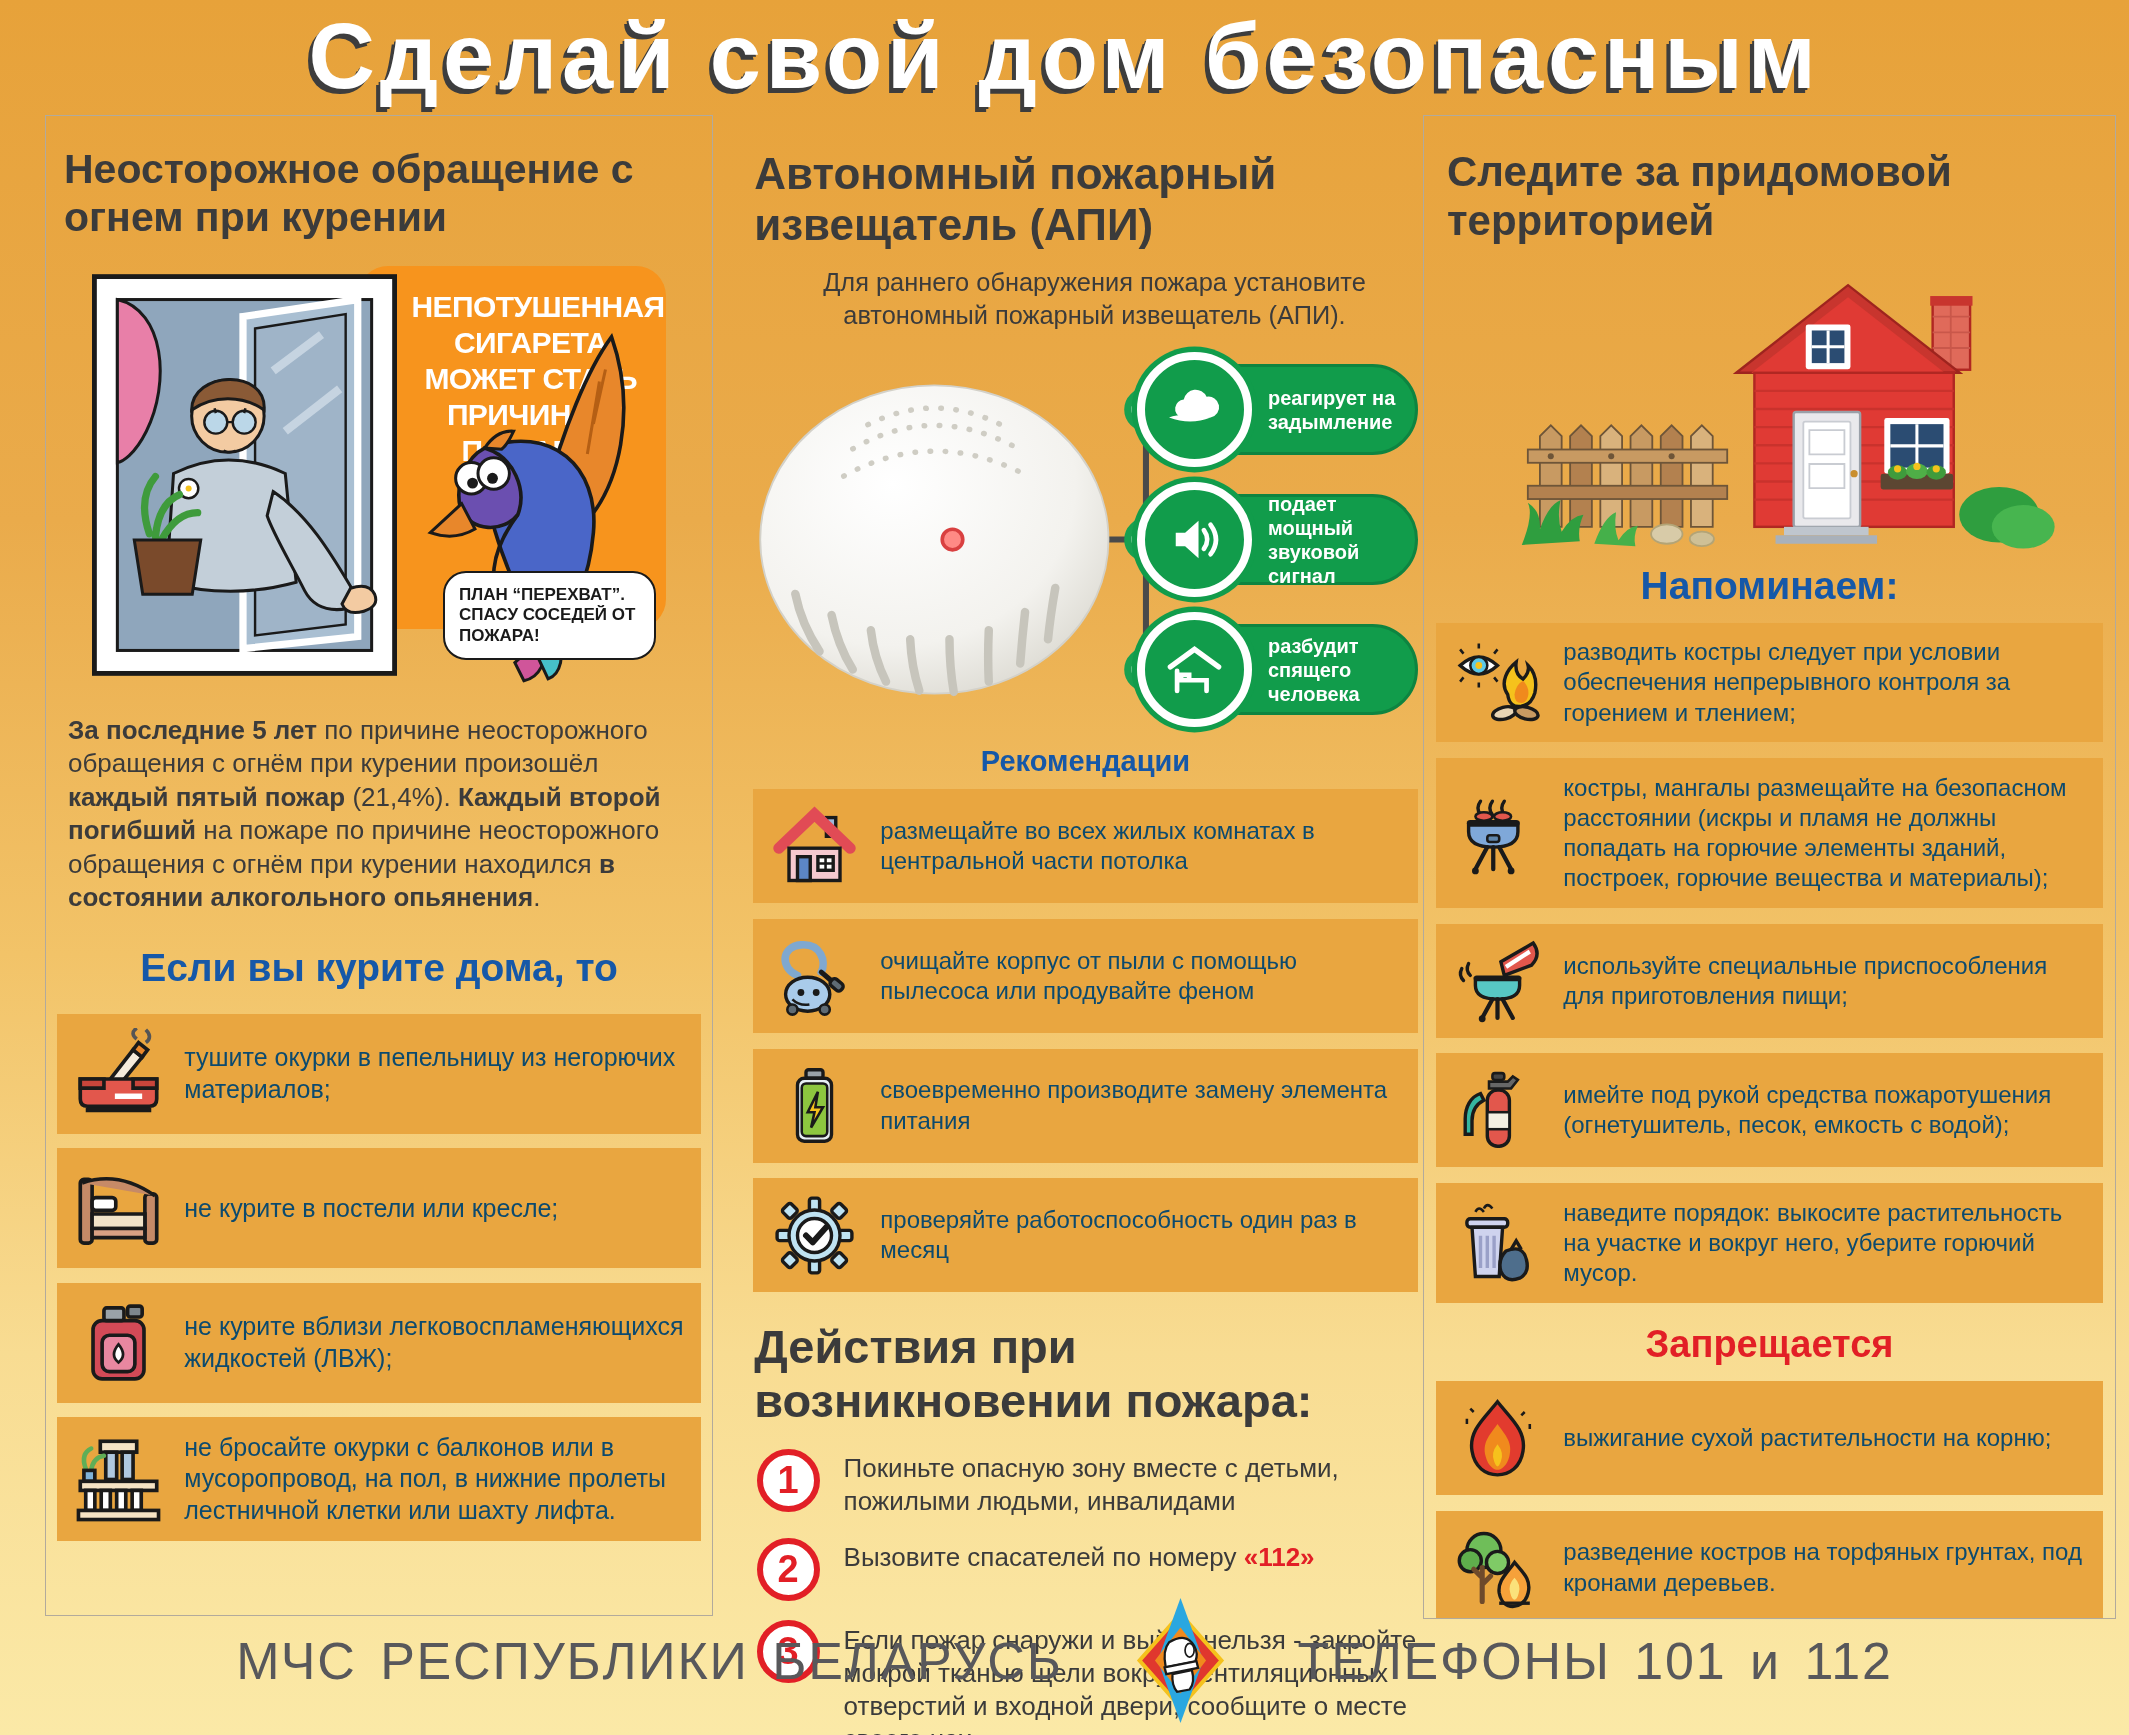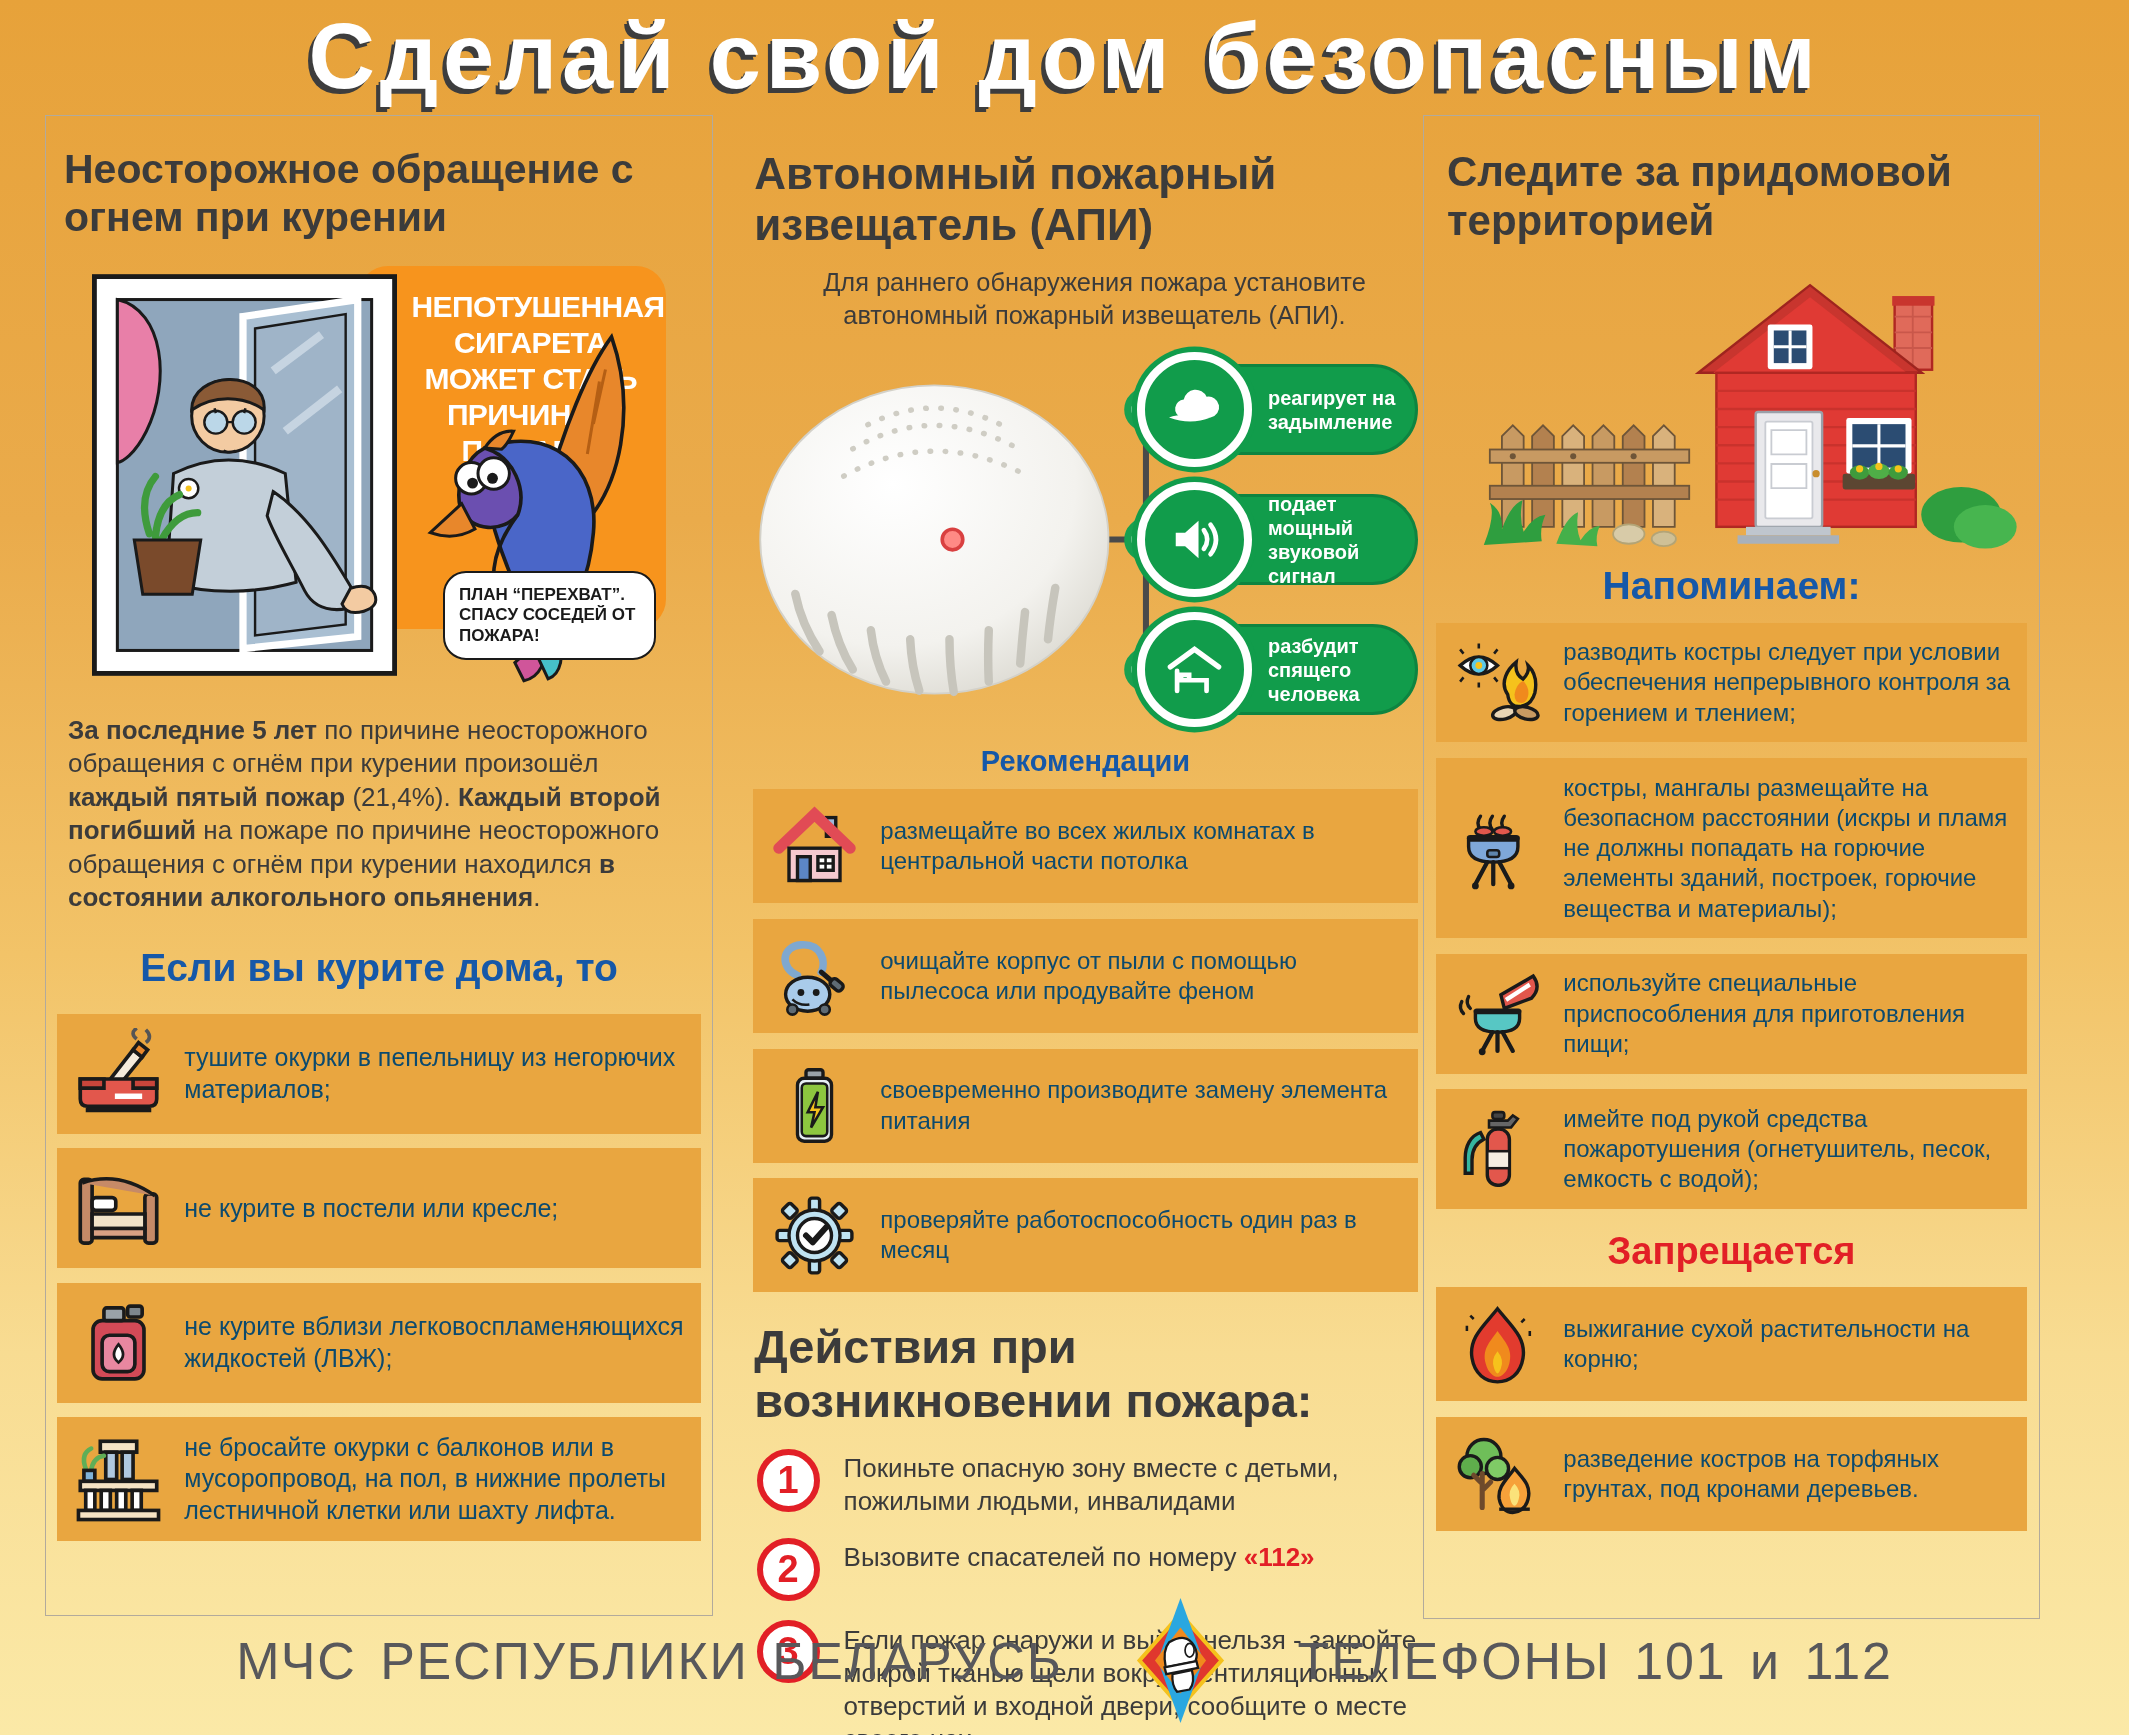--- a/index.html
+++ b/index.html
@@ -12,21 +12,21 @@
   .main-title{
     position:absolute;top:3.6px;left:0;width:100%;text-align:center;
     font-size:92px;font-weight:bold;color:#fff;letter-spacing:4.8px;
     text-shadow:-4.2px 5.4px 0 #3d3d3d, -1.8px 2.4px 0 #3d3d3d;
     white-space:nowrap;
   }
   
   .col{position:absolute;top:115px;box-sizing:border-box;}
   .col-left {left:45px;  width:668px;height:1501px;border:1.2px solid #b2aa9c;overflow:hidden;}
   .col-mid  {left:753px;width:665px;}
-  .col-right{left:1423px;width:617px;height:1504px;border:1.2px solid #b2aa9c;overflow:hidden;}
+  .col-right{left:1423px;width:693px;height:1504px;border:1.2px solid #b2aa9c;overflow:hidden;}
 
   .h-dark{color:#3b3b3b;font-weight:bold;}
   .h-blue{color:#1658A8;font-weight:bold;text-align:center;}
   .h-red {color:#E21F26;font-weight:bold;text-align:center;}
 
   .col-left  .col-header{font-size:41px;line-height:1.18;margin:29px 12px 0 18px;}
   .col-mid   .col-header{font-size:44px;line-height:1.16;margin:33px 0 0 1.2px;}
   .col-right .col-header{font-size:42px;line-height:1.17;margin:31px 18px 0 23px;}
 
   
@@ -476,20 +476,33 @@
           <svg width="85" height="85" viewBox="0 0 100 100">
             <path d="M30 30 C18 34 12 46 12 60 v18 h8 v-16 c0 -12 6 -20 14 -24 Z" fill="#35B6A0" stroke="#1a1a1a" stroke-width="4"></path>
             <rect x="44" y="6" width="14" height="8" rx="3" fill="#444" stroke="#1a1a1a" stroke-width="3"></rect>
             <path d="M40 16 h22 l6 -6 6 4 -8 10 h-26 Z" fill="#666" stroke="#1a1a1a" stroke-width="3"></path>
             <rect x="38" y="26" width="26" height="66" rx="12" fill="#E2574C" stroke="#1a1a1a" stroke-width="4"></rect>
             <rect x="38" y="52" width="26" height="20" fill="#F5EFE2" stroke="#1a1a1a" stroke-width="3"></rect>
           </svg>
         </span>
         <span class="tx">имейте под рукой средства пожаротушения (огнетушитель, песок, емкость с водой);</span>
       </div>
+      <div class="card">
+        <span class="ic">
+          <svg width="85" height="85" viewBox="0 0 100 100">
+            <path d="M24 14 q4 -8 10 0 M34 10 q4 -8 10 0" stroke="#1a1a1a" stroke-width="3" fill="none"></path>
+            <rect x="14" y="22" width="48" height="10" rx="4" fill="#CFD3EE" stroke="#1a1a1a" stroke-width="4"></rect>
+            <path d="M20 32 h36 l-4 58 h-28 Z" fill="#CFD3EE" stroke="#1a1a1a" stroke-width="4"></path>
+            <path d="M30 42 v38 M38 42 v38 M46 42 v38" stroke="#9aa0c8" stroke-width="4"></path>
+            <path d="M60 60 q20 -8 24 10 q4 16 -8 22 q-16 6 -22 -8 q-4 -14 6 -24 Z" fill="#4E6E8C" stroke="#1a1a1a" stroke-width="4"></path>
+            <path d="M66 58 l6 -10 6 10" fill="none" stroke="#1a1a1a" stroke-width="4"></path>
+          </svg>
+        </span>
+        <span class="tx">наведите порядок: выкосите растительность на участке и вокруг него, уберите горючий мусор.</span>
+      </div>
     </div>
 
     <div class="forbidden-header h-red">Запрещается</div>
 
     <div class="cards">
       <div class="card">
         <span class="ic">
           <svg width="85" height="85" viewBox="0 0 100 100">
             <path d="M50 8 C66 28 84 42 80 66 C77 85 64 94 50 94 C36 94 23 85 20 66 C16 42 34 28 50 8 Z" fill="#E23B2E" stroke="#1a1a1a" stroke-width="4"></path>
             <path d="M50 34 C60 48 68 56 64 72 C61 84 54 88 50 88 C46 88 39 84 36 72 C32 56 40 48 50 34 Z" fill="#F08A1D"></path>

